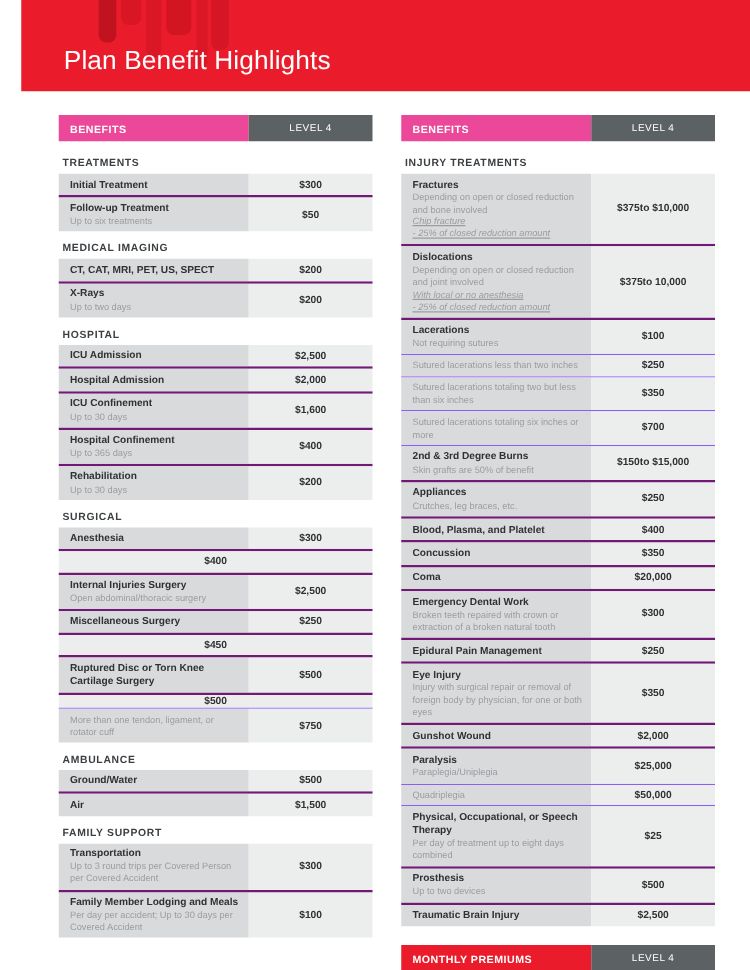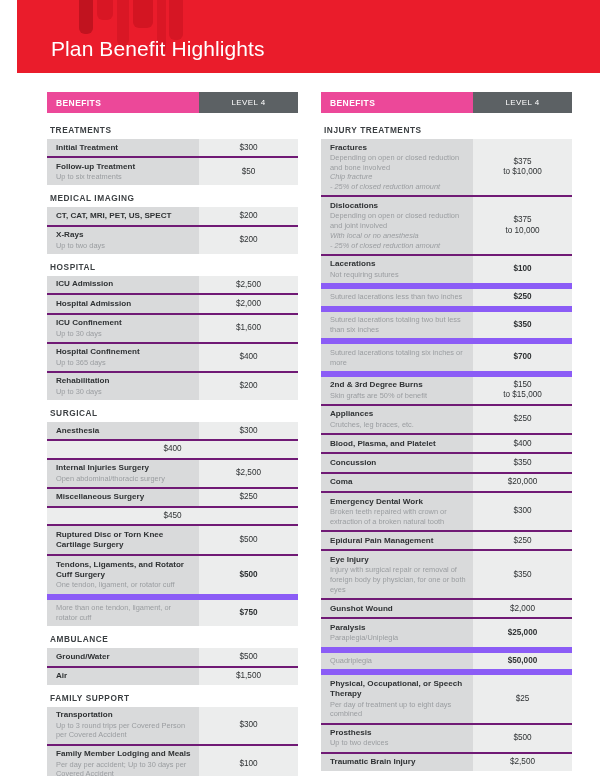--- a/index.html
+++ b/index.html
@@ -58,36 +58,36 @@
   .tbl{width:100%;margin-bottom:1px;}
   .row{display:flex;width:100%;border-bottom:2px solid #701a75;}
   .row:last-child{border-bottom:none;}
   .cell-b{
     flex:0 0 152px;background:#d9dadb;box-sizing:border-box;
     padding:3.5px 6px 3.5px 9px;
   }
   .cell-v{
     flex:1;background:#eceded;box-sizing:border-box;
     display:flex;align-items:center;justify-content:center;
-    font-size:8.2px;font-weight:normal;color:#2f3234;text-align:right;
+    font-size:8.2px;font-weight:bold;color:#2f3234;text-align:right;
     line-height:1.25;padding:3px 14px;
   }
-  .cell-v.two{flex-direction:column;}
+  .cell-v.two{flex-direction:row;}
   .cell-v .vl{display:block;}
 
   .b-title{
     font-size:8.1px;font-weight:bold;color:#2f3234;line-height:1.28;
   }
   .b-sub{
     font-size:7.4px;color:#9a9da0;line-height:1.32;
   }
-  .b-sub.it{font-style:italic;}
-
-  
-  .splitrow{display:flex;width:100%;border-bottom:6px solid #8b5cf6;}
+  .b-sub.it{font-style:italic;text-decoration:underline;}
+
+  
+  .splitrow{display:flex;width:100%;border-bottom:1px solid #8b5cf6;}
   .splitrow:last-child{border-bottom:none;}
   .splitrow .sb{flex:0 0 152px;background:#d9dadb;box-sizing:border-box;padding:3.5px 6px 3.5px 9px;}
   .splitrow .svv{flex:1;background:#eceded;box-sizing:border-box;display:flex;align-items:center;justify-content:center;font-size:8.2px;font-weight:bold;color:#2f3234;text-align:center;line-height:1.25;}
   .gap-lg{height:14px;}
 
   
   .prem .thead .th-b{background:#ea1c2b;font-size:8.5px;}
   .prem .row .cell-b{padding:4px 6px 4px 9px;}
   .prem .b-sub-only{font-size:8px;color:#9a9da0;line-height:1.3;}
 </style>
@@ -212,24 +212,20 @@
         <div class="cell-v">$450</div>
       </div>
       <div class="row">
         <div class="cell-b">
           <div class="b-title">Ruptured Disc or Torn Knee Cartilage Surgery</div>
         </div>
         <div class="cell-v">$500</div>
       </div>
 
       <div class="splitrow">
-        <div class="sb">
-          <div class="b-title">Tendons, Ligaments, and Rotator Cuff Surgery</div>
-          <div class="b-sub">One tendon, ligament, or rotator cuff</div>
-        </div>
         <div class="svv">$500</div>
       </div>
       <div class="splitrow">
         <div class="sb">
           <div class="b-sub">More than one tendon, ligament, or rotator cuff</div>
         </div>
         <div class="svv">$750</div>
       </div>
     </div>
 

